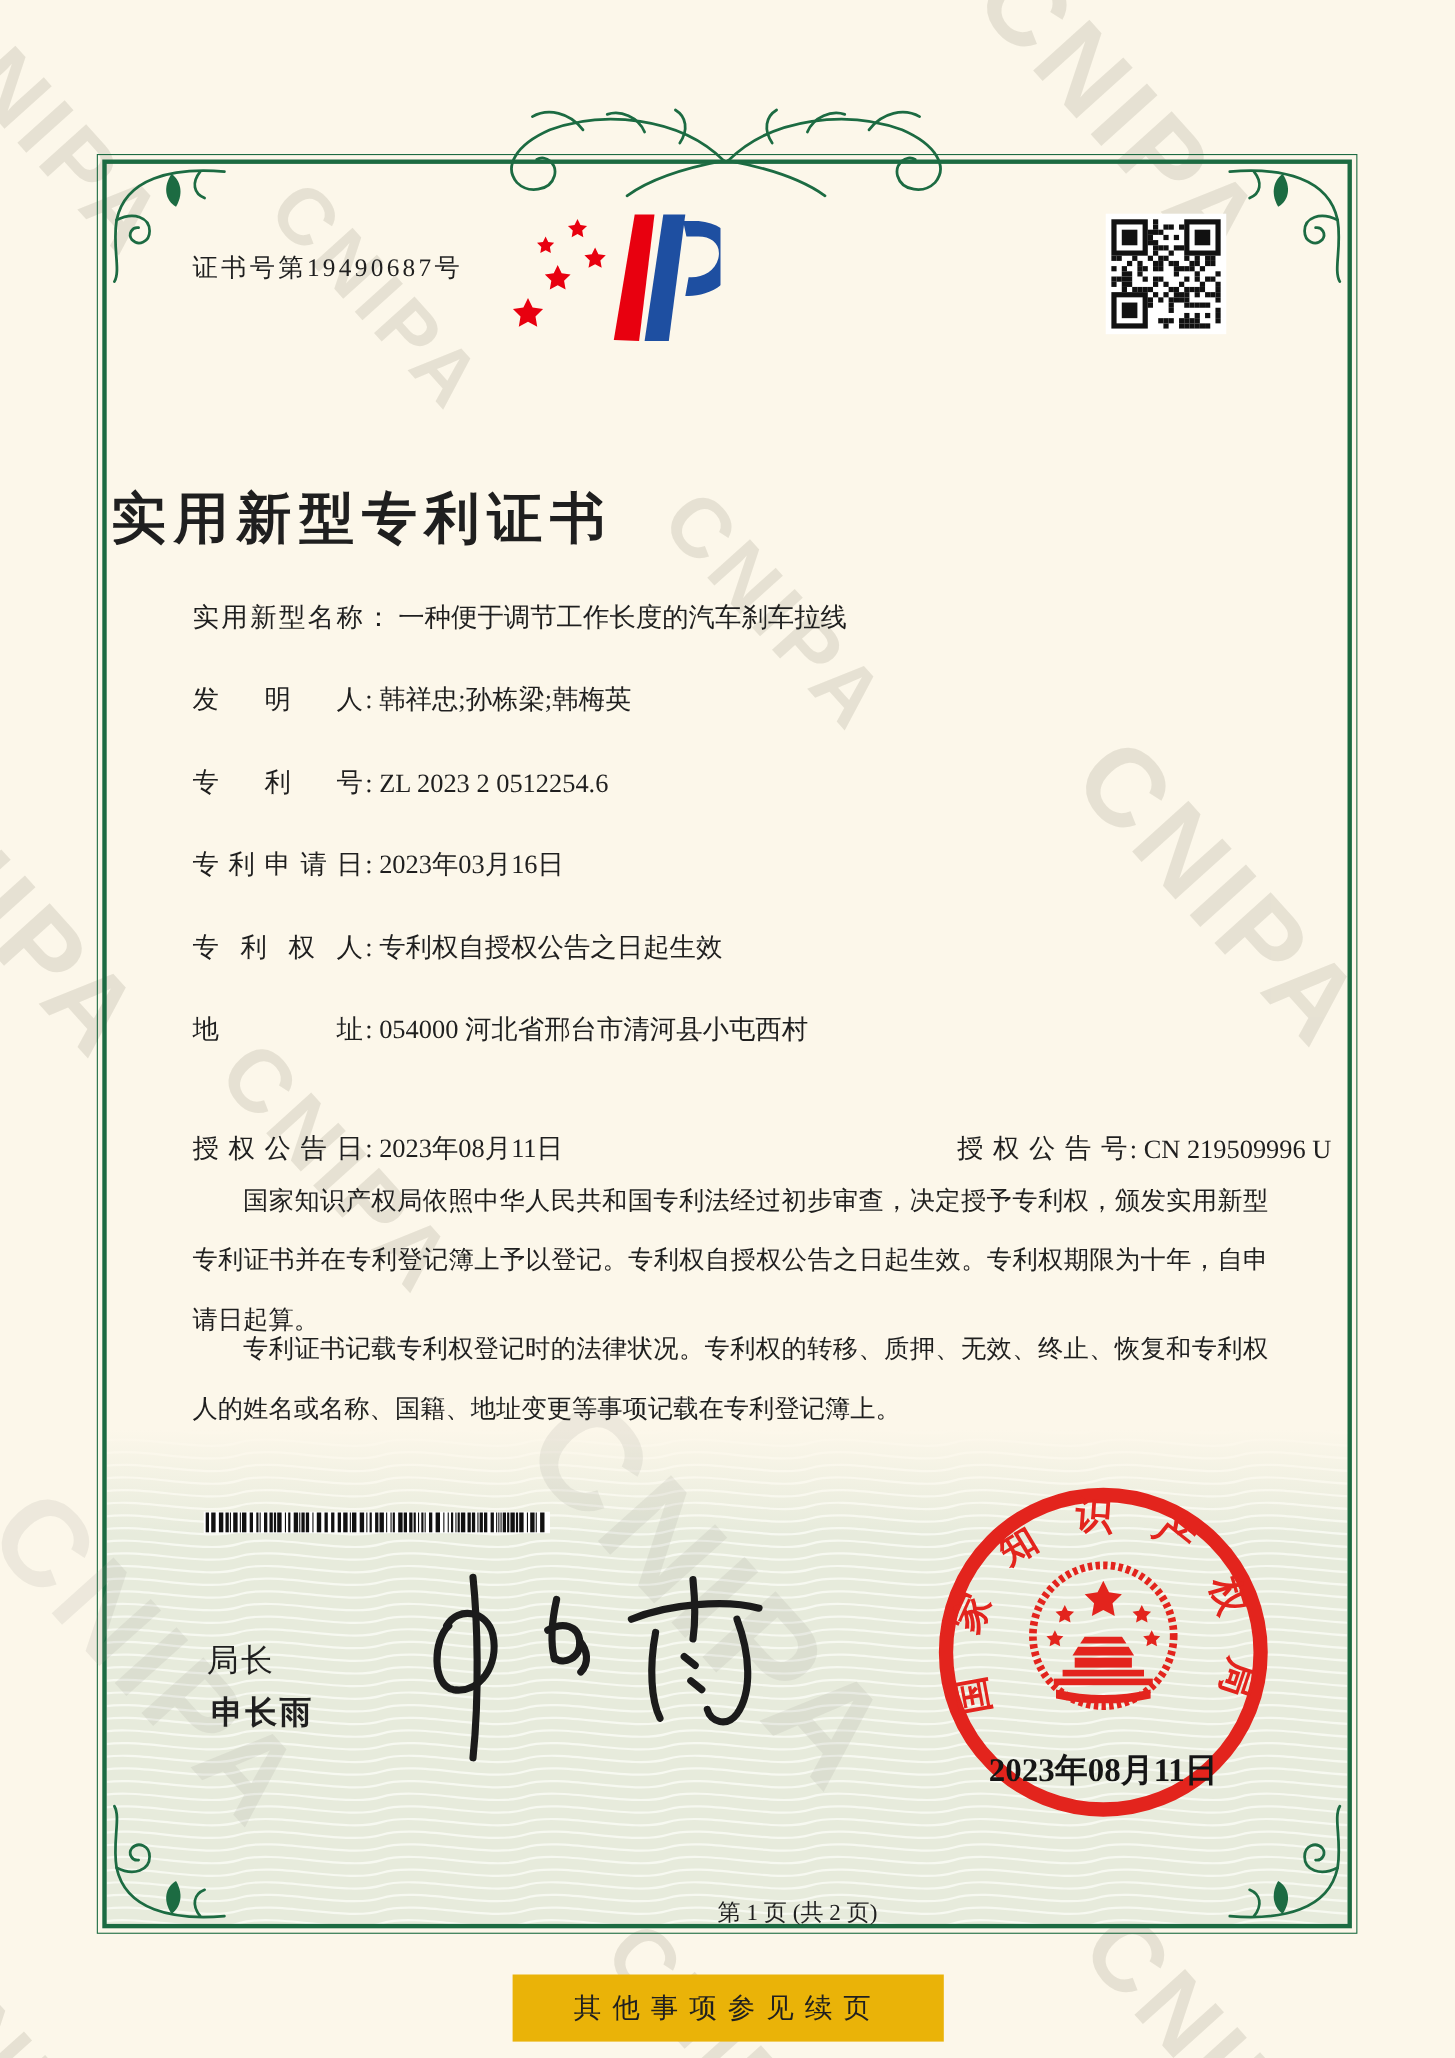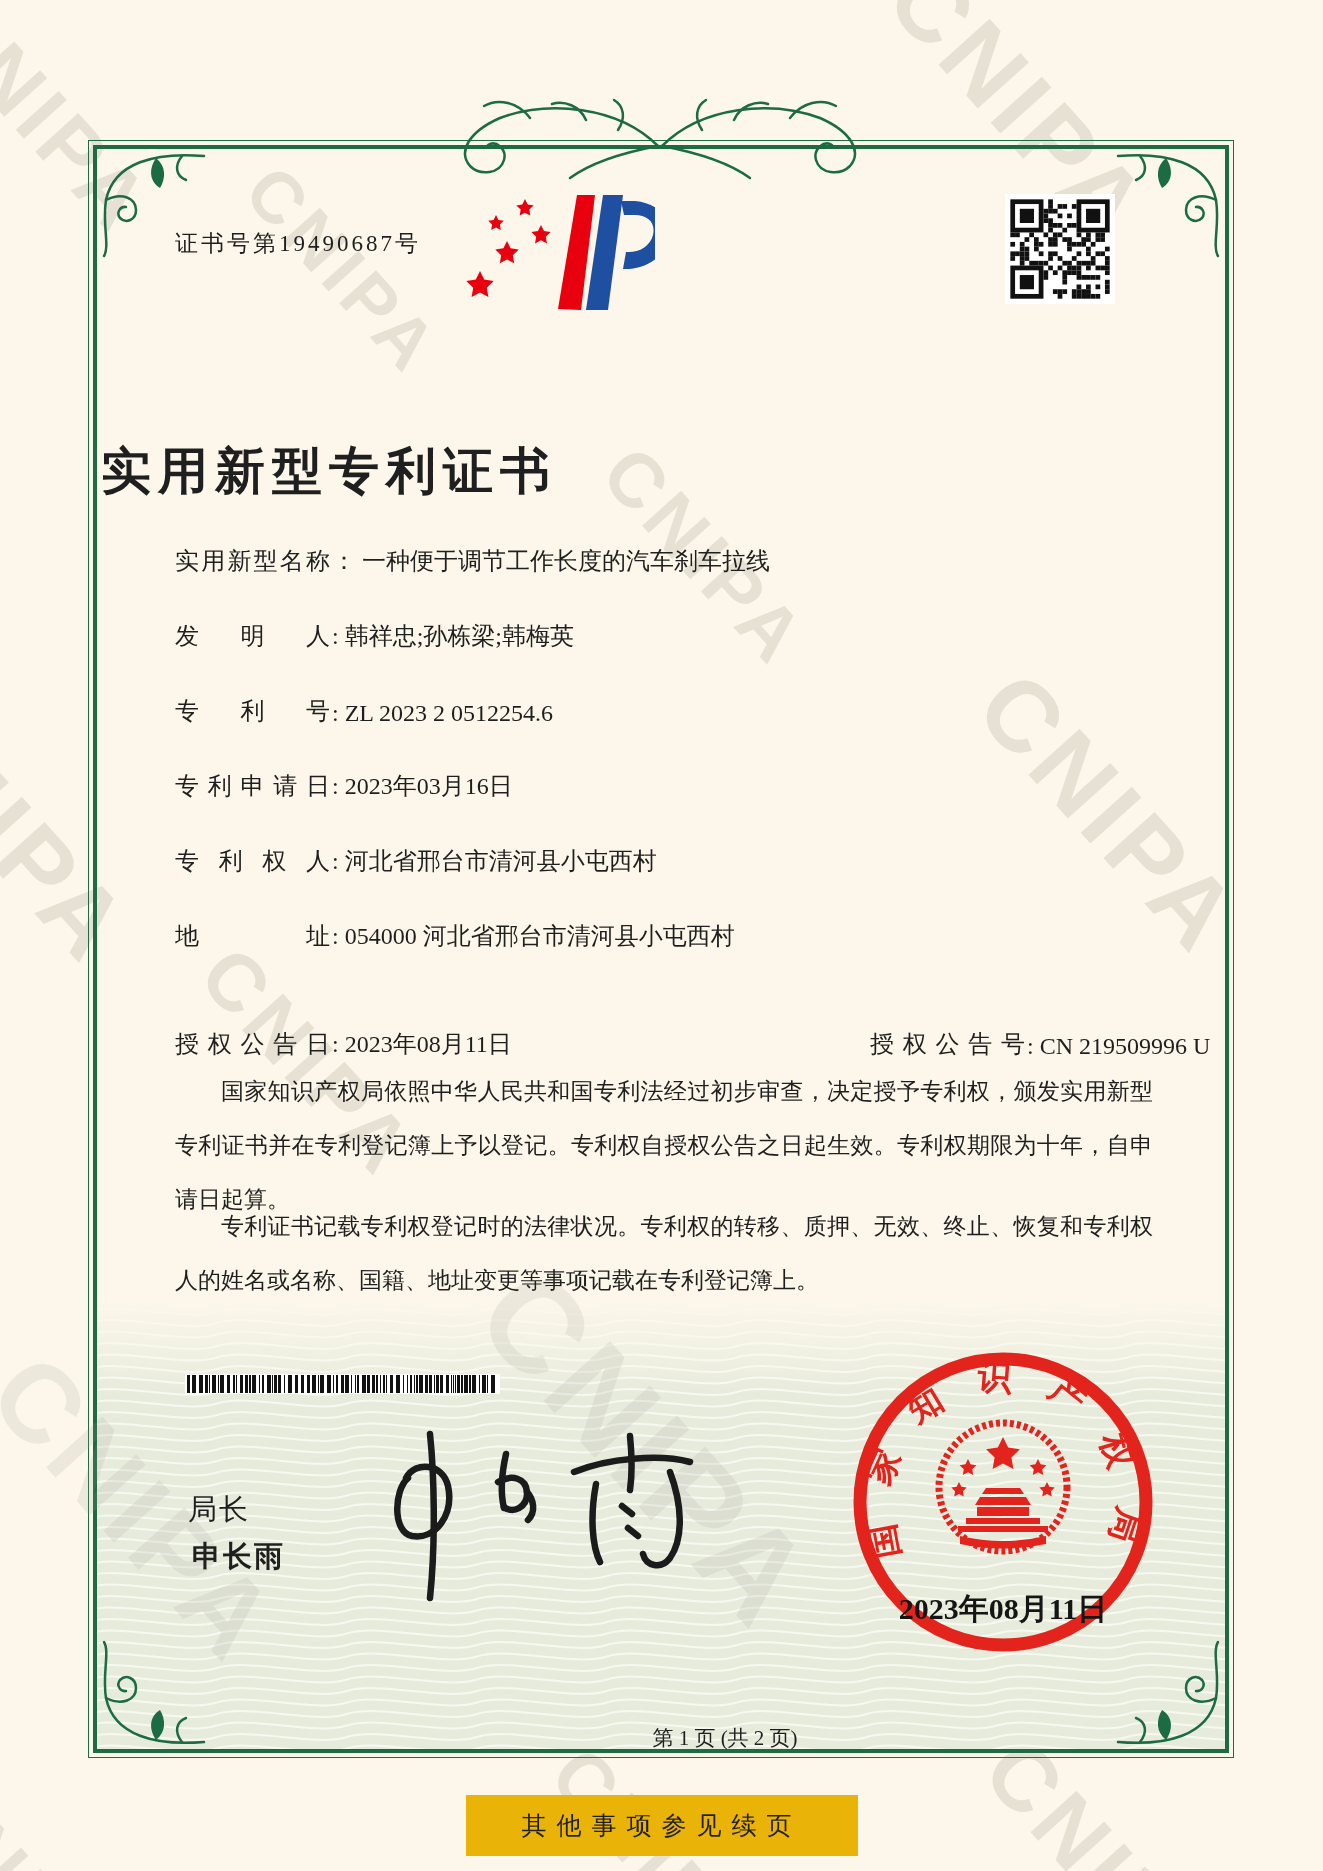--- a/index.html
+++ b/index.html
@@ -334,21 +334,21 @@
   <div class="frow" style="top:620px;">
     <span class="flabel">发明人</span><span class="fcolon">:</span><span>韩祥忠;孙栋梁;韩梅英</span>
   </div>
   <div class="frow" style="top:695px;">
     <span class="flabel">专利号</span><span class="fcolon">:</span><span>ZL 2023 2 0512254.6</span>
   </div>
   <div class="frow" style="top:770px;">
     <span class="flabel">专利申请日</span><span class="fcolon">:</span><span>2023年03月16日</span>
   </div>
   <div class="frow" style="top:845px;">
-    <span class="flabel">专利权人</span><span class="fcolon">:</span><span>河北省邢台市清河县小屯西村</span>
+    <span class="flabel">专利权人</span><span class="fcolon">:</span><span>专利权自授权公告之日起生效</span>
   </div>
   <div class="frow" style="top:920px;">
     <span class="flabel">地址</span><span class="fcolon">:</span><span>054000 河北省邢台市清河县小屯西村</span>
   </div>
   <div class="frow" style="top:996px;margin-top:32px;">
     <span class="flabel">授权公告日</span><span class="fcolon">:</span><span>2023年08月11日</span>
     <span class="grant2">
       <span class="flabel">授权公告号</span><span class="fcolon">:</span><span>CN 219509996 U</span>
     </span>
   </div>

